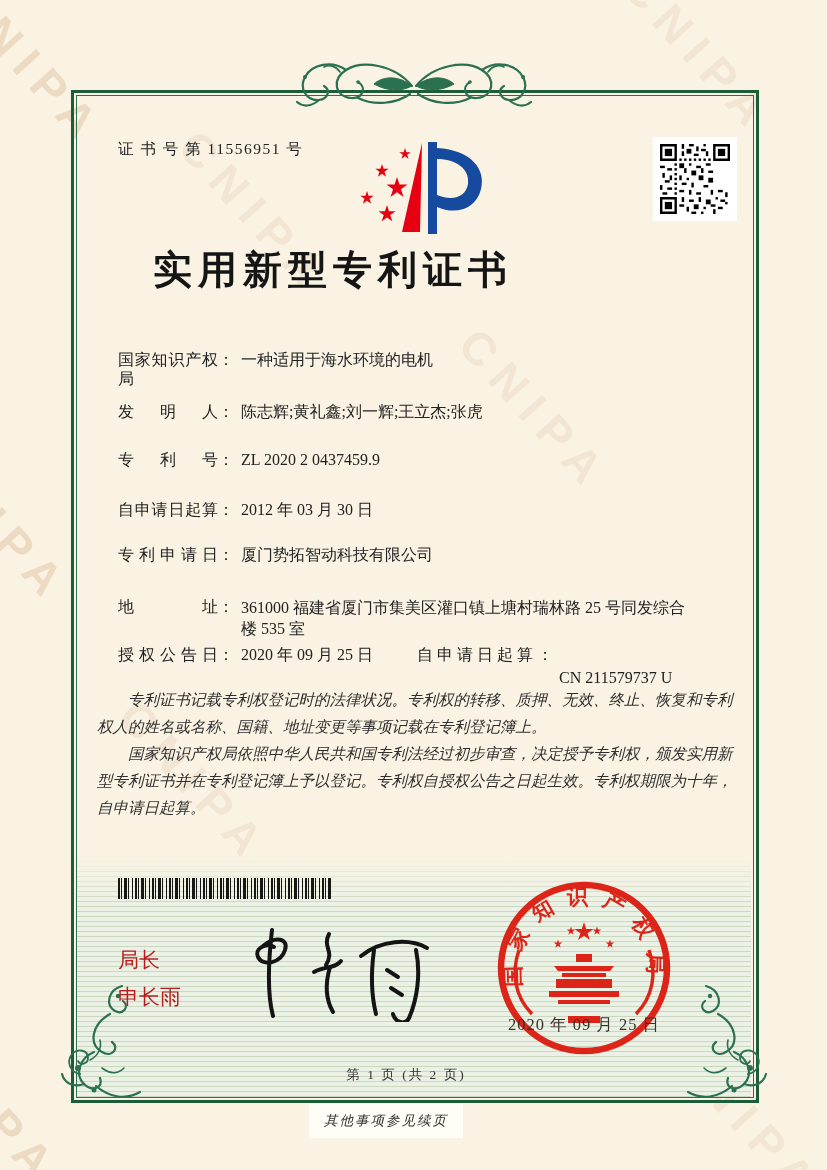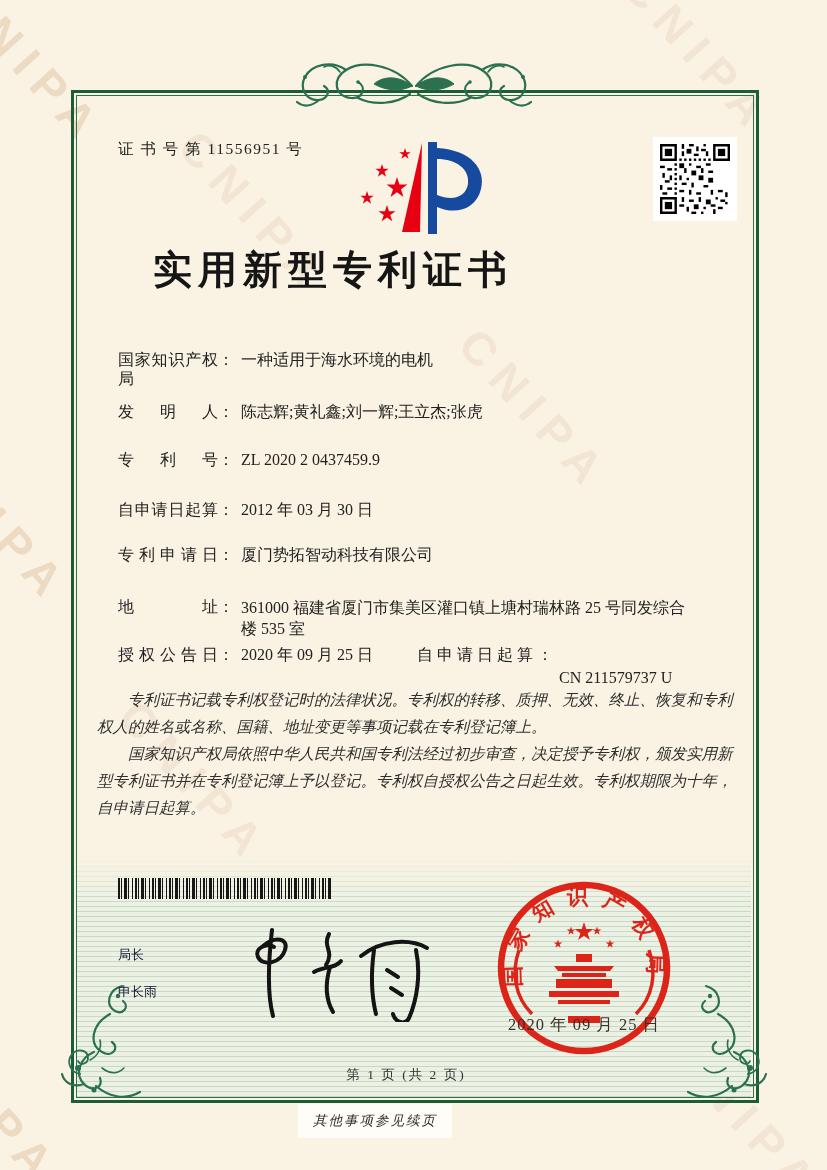--- a/index.html
+++ b/index.html
@@ -51,28 +51,28 @@
 
   .paras{position:absolute;left:97px;top:686px;width:636px;font-size:15.5px;
          line-height:27px;color:#2e2e2e;font-style:italic;}
   .paras p{margin:0;text-indent:2em;}
 
   .barcode{position:absolute;left:118px;top:878px;width:214px;height:21px;
     background:repeating-linear-gradient(90deg,#161616 0 2px,rgba(0,0,0,0) 2px 3px,
       #161616 3px 4px,rgba(0,0,0,0) 4px 6px,#161616 6px 9px,rgba(0,0,0,0) 9px 10px,
       #161616 10px 11px,rgba(0,0,0,0) 11px 14px,#161616 14px 15px,rgba(0,0,0,0) 15px 17px);}
 
-  .director{position:absolute;left:118px;font-size:13px;
-            font-family:"Liberation Sans","DejaVu Sans",sans-serif;color:#0f172a;}
+  .director{position:absolute;left:118px;font-size:21px;
+            font-family:"Liberation Sans","DejaVu Sans",sans-serif;color:#b91c1c;}
   .sig{position:absolute;left:243px;top:922px;}
   .seal{position:absolute;left:496px;top:880px;}
 
   .pagenum{position:absolute;left:296px;top:1066px;width:220px;text-align:center;
            font-size:13.5px;letter-spacing:2px;color:#333;}
-  .note{position:absolute;left:298px;top:1104px;width:154px;height:34px;background:#fffdf6;
+  .note{position:absolute;left:309px;top:1104px;width:154px;height:34px;background:#fffdf6;
         display:flex;align-items:center;justify-content:center;z-index:6;
         font-size:13.5px;font-style:italic;letter-spacing:2px;color:#2e2e2e;}
 </style>
 </head>
 <body>
 
 <div class="page">
 
   <div class="wm" style="left:-18px;top:-28px;">CNIPA</div>
   <div class="wm light" style="left:652px;top:-40px;">CNIPA</div>

